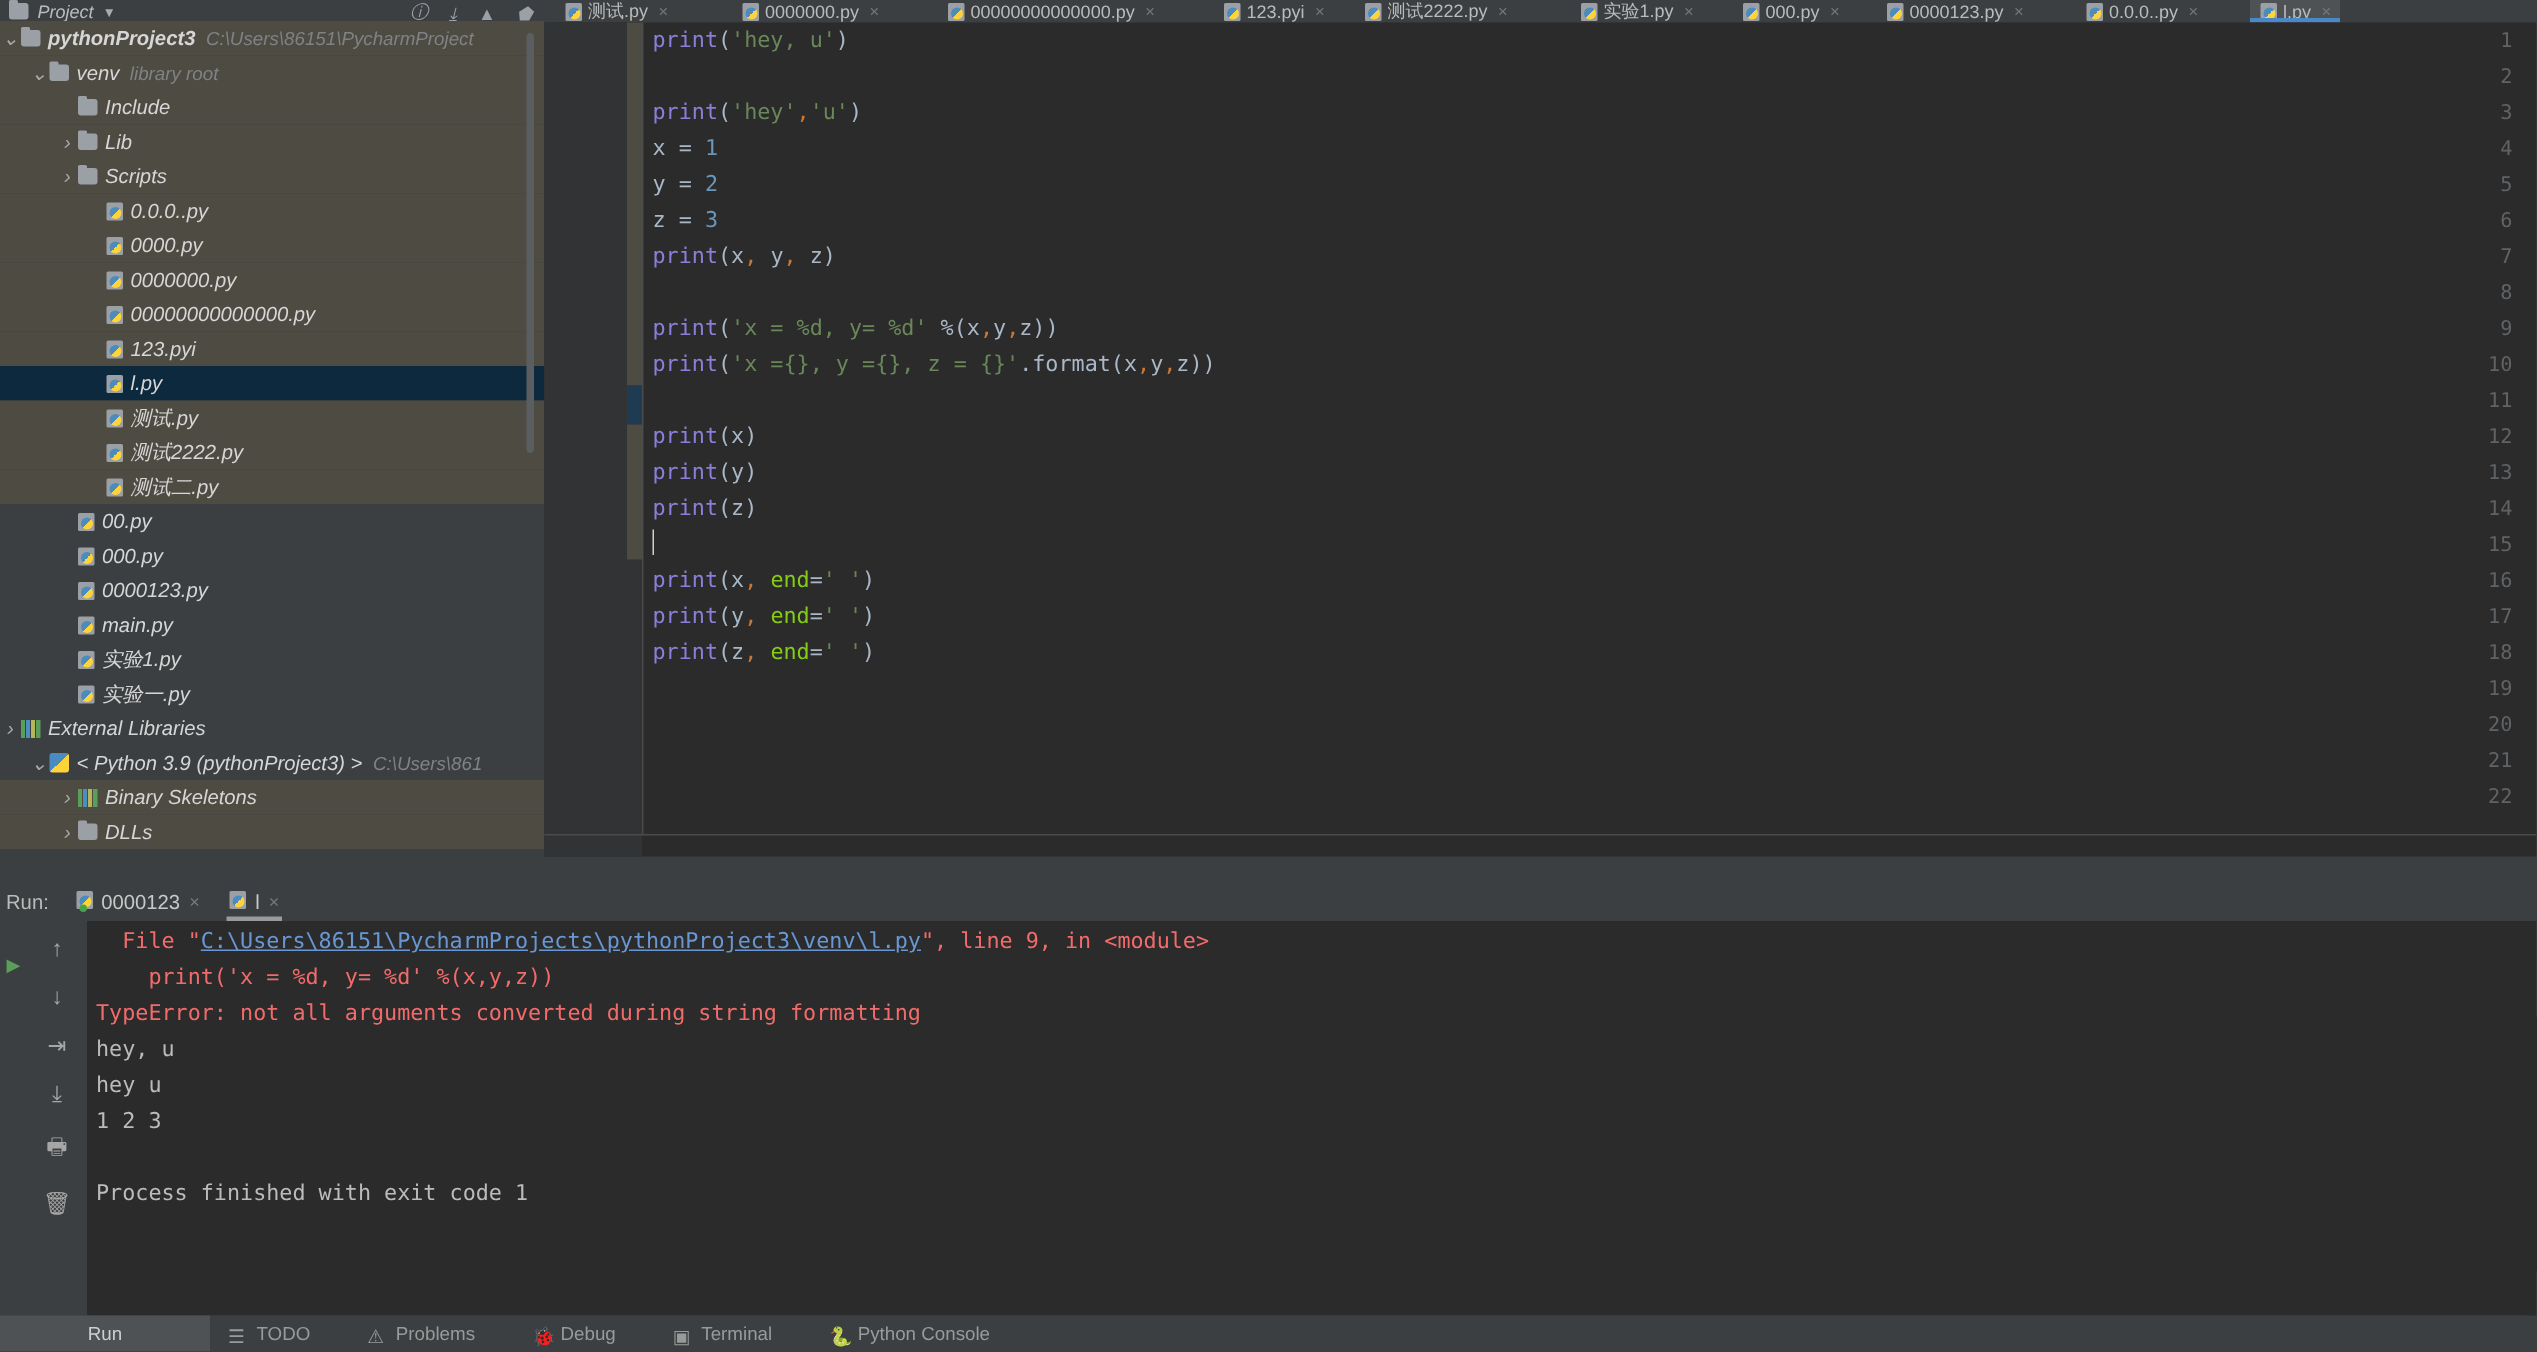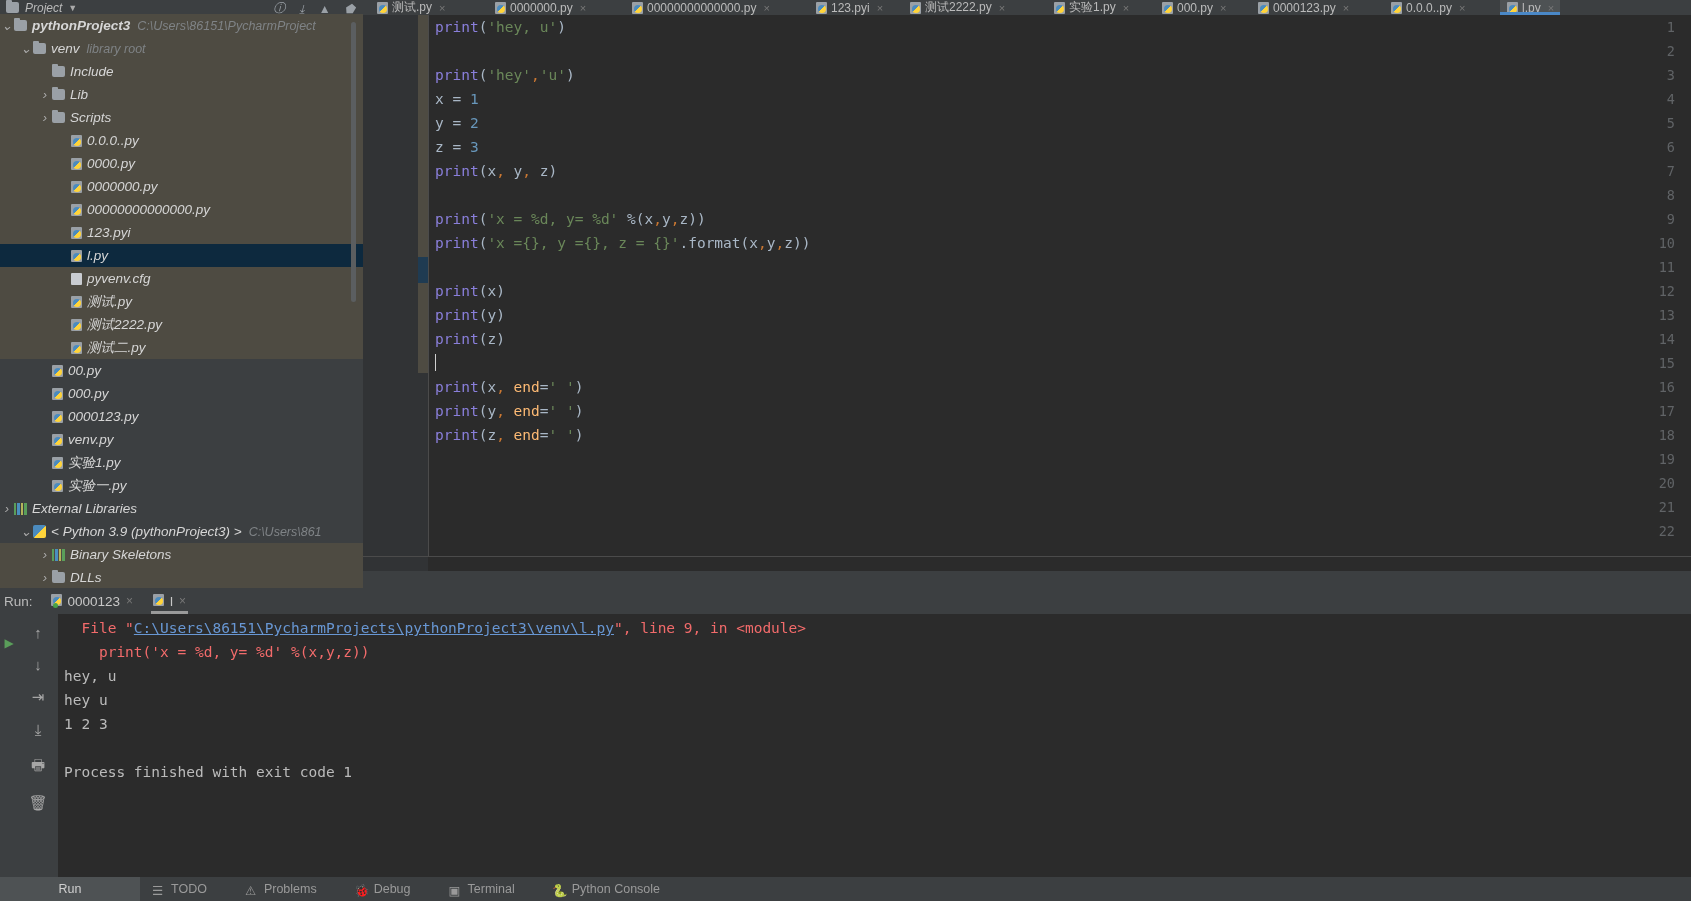--- a/index.html
+++ b/index.html
@@ -116,21 +116,21 @@
     font-family:"DejaVu Sans Mono", monospace;font-size:13.5px;
     color:#606366;line-height:24px;height:24px;
   }
   .codearea{
     position:absolute;left:65px;top:0;width:1263px;height:541px;
     font-family:"DejaVu Sans Mono", monospace;font-size:14.5px;
     line-height:24px;color:#a9b7c6;
     border-right:0;
   }
   .cline{height:24px;white-space:pre;padding-left:7px;}
-  .kw{color:#fdba74;}
+  .kw{color:#84cc16;}
   .fn{color:#8a7fdb;}
   .str{color:#6a8759;}
   .num{color:#6897bb;}
   .op{color:#a9b7c6;}
   .comma{color:#cc7832;}
   .punct{color:#a9b7c6;}
   .caret{
     display:inline-block;width:1px;height:17px;background:#d0d0d0;
     vertical-align:-3px;
   }
@@ -327,25 +327,20 @@
           <span class="pyicon"></span>
           <span class="tlabel">123.pyi</span>
         </div>
         <div class="trow sel" style="padding-left: 57px;">
           <span class="arrow"></span>
           <span class="pyicon"></span>
           <span class="tlabel">l.py</span>
         </div>
         <div class="trow shaded" style="padding-left: 57px;">
           <span class="arrow"></span>
-          <span class="cfgicon"></span>
-          <span class="tlabel">pyvenv.cfg</span>
-        </div>
-        <div class="trow shaded" style="padding-left: 57px;">
-          <span class="arrow"></span>
           <span class="pyicon"></span>
           <span class="tlabel">测试.py</span>
         </div>
         <div class="trow shaded" style="padding-left: 57px;">
           <span class="arrow"></span>
           <span class="pyicon"></span>
           <span class="tlabel">测试2222.py</span>
         </div>
         <div class="trow shaded" style="padding-left: 57px;">
           <span class="arrow"></span>
@@ -363,21 +358,21 @@
           <span class="tlabel">000.py</span>
         </div>
         <div class="trow" style="padding-left: 38px;">
           <span class="arrow"></span>
           <span class="pyicon"></span>
           <span class="tlabel">0000123.py</span>
         </div>
         <div class="trow" style="padding-left: 38px;">
           <span class="arrow"></span>
           <span class="pyicon"></span>
-          <span class="tlabel">venv.py</span>
+          <span class="tlabel">main.py</span>
         </div>
         <div class="trow" style="padding-left: 38px;">
           <span class="arrow"></span>
           <span class="pyicon"></span>
           <span class="tlabel">实验1.py</span>
         </div>
         <div class="trow" style="padding-left: 38px;">
           <span class="arrow"></span>
           <span class="pyicon"></span>
           <span class="tlabel">实验一.py</span>
@@ -491,20 +486,21 @@
         <span>↓</span>
         <span>⇥</span>
         <span>⤓</span>
         <span>🖶</span>
         <span>🗑</span>
       </div>
 
     <div class="console" id="console">
         <div class="cl"><span class="err">  File "</span><span class="link">C:\Users\86151\PycharmProjects\pythonProject3\venv\l.py</span><span class="err">", line 9, in &lt;module&gt;</span></div>
         <div class="cl err">    print('x = %d, y= %d' %(x,y,z))</div>
+        <div class="cl err">TypeError: not all arguments converted during string formatting</div>
         <div class="cl">hey, u</div>
         <div class="cl">hey u</div>
         <div class="cl">1 2 3</div>
         <div class="cl"></div>
         <div class="cl">Process finished with exit code 1</div>
       </div>
   </div>
 
   <div class="statusbar">
     <div class="sb-run">Run</div>

